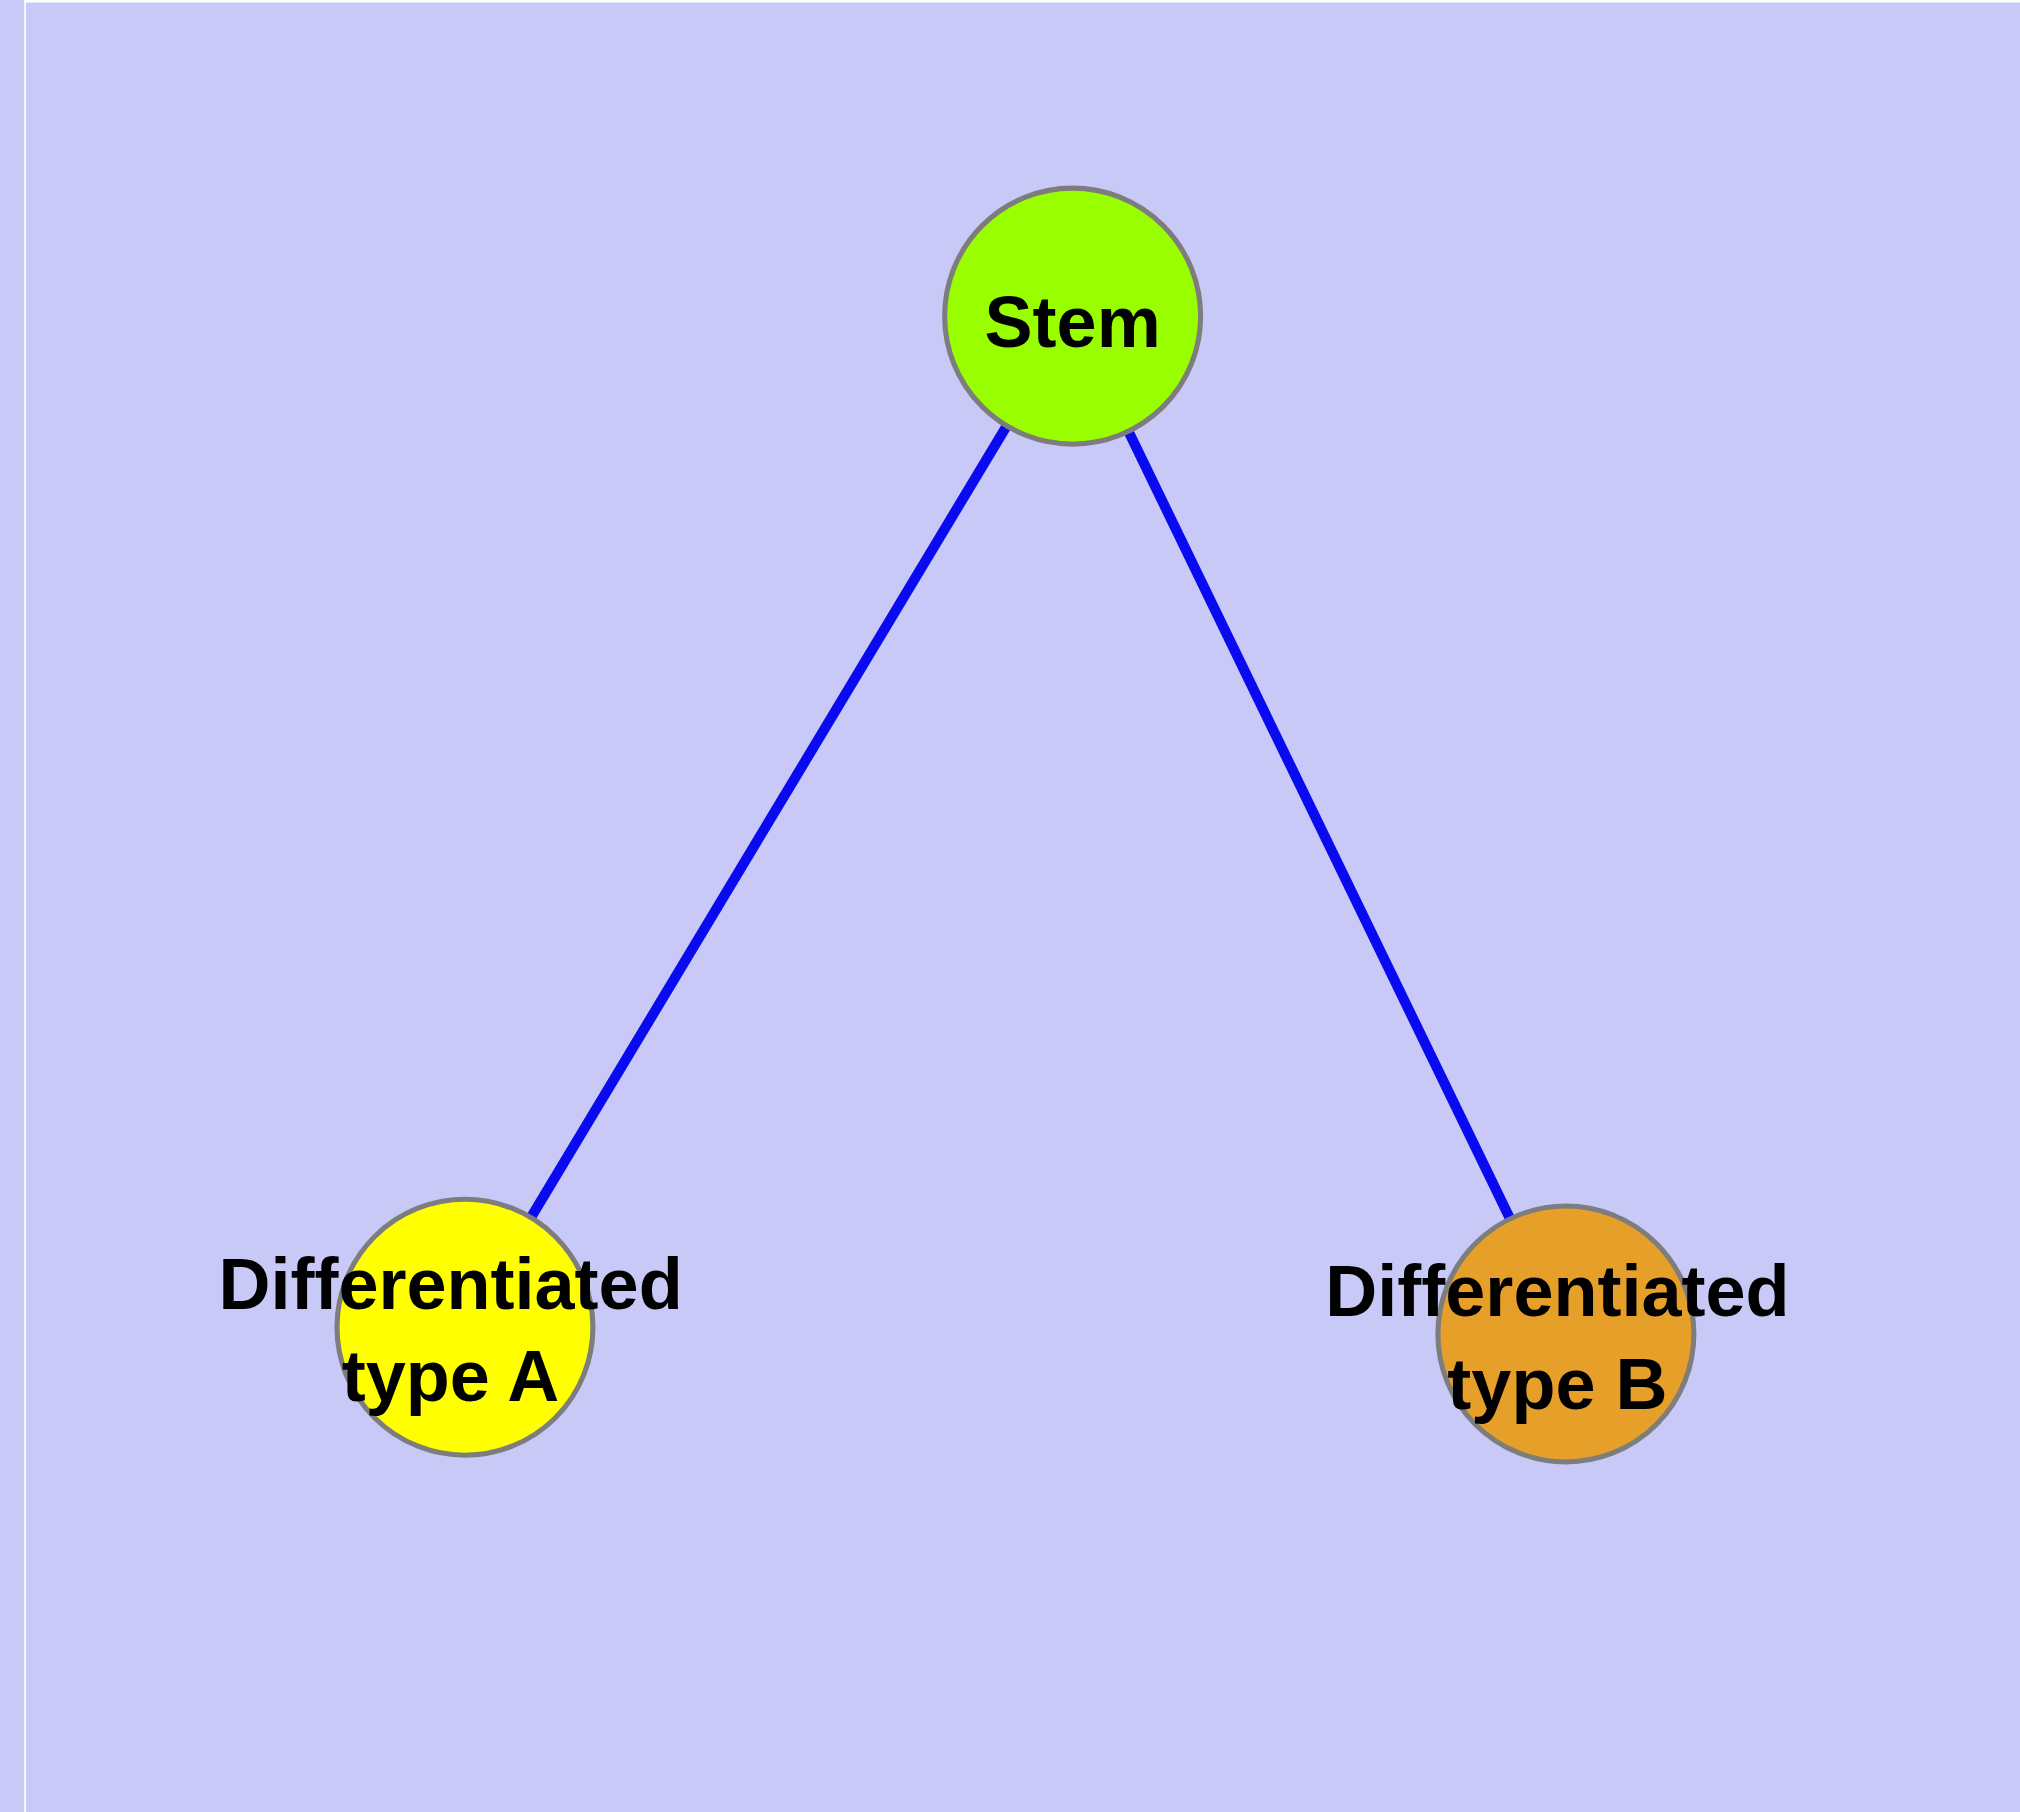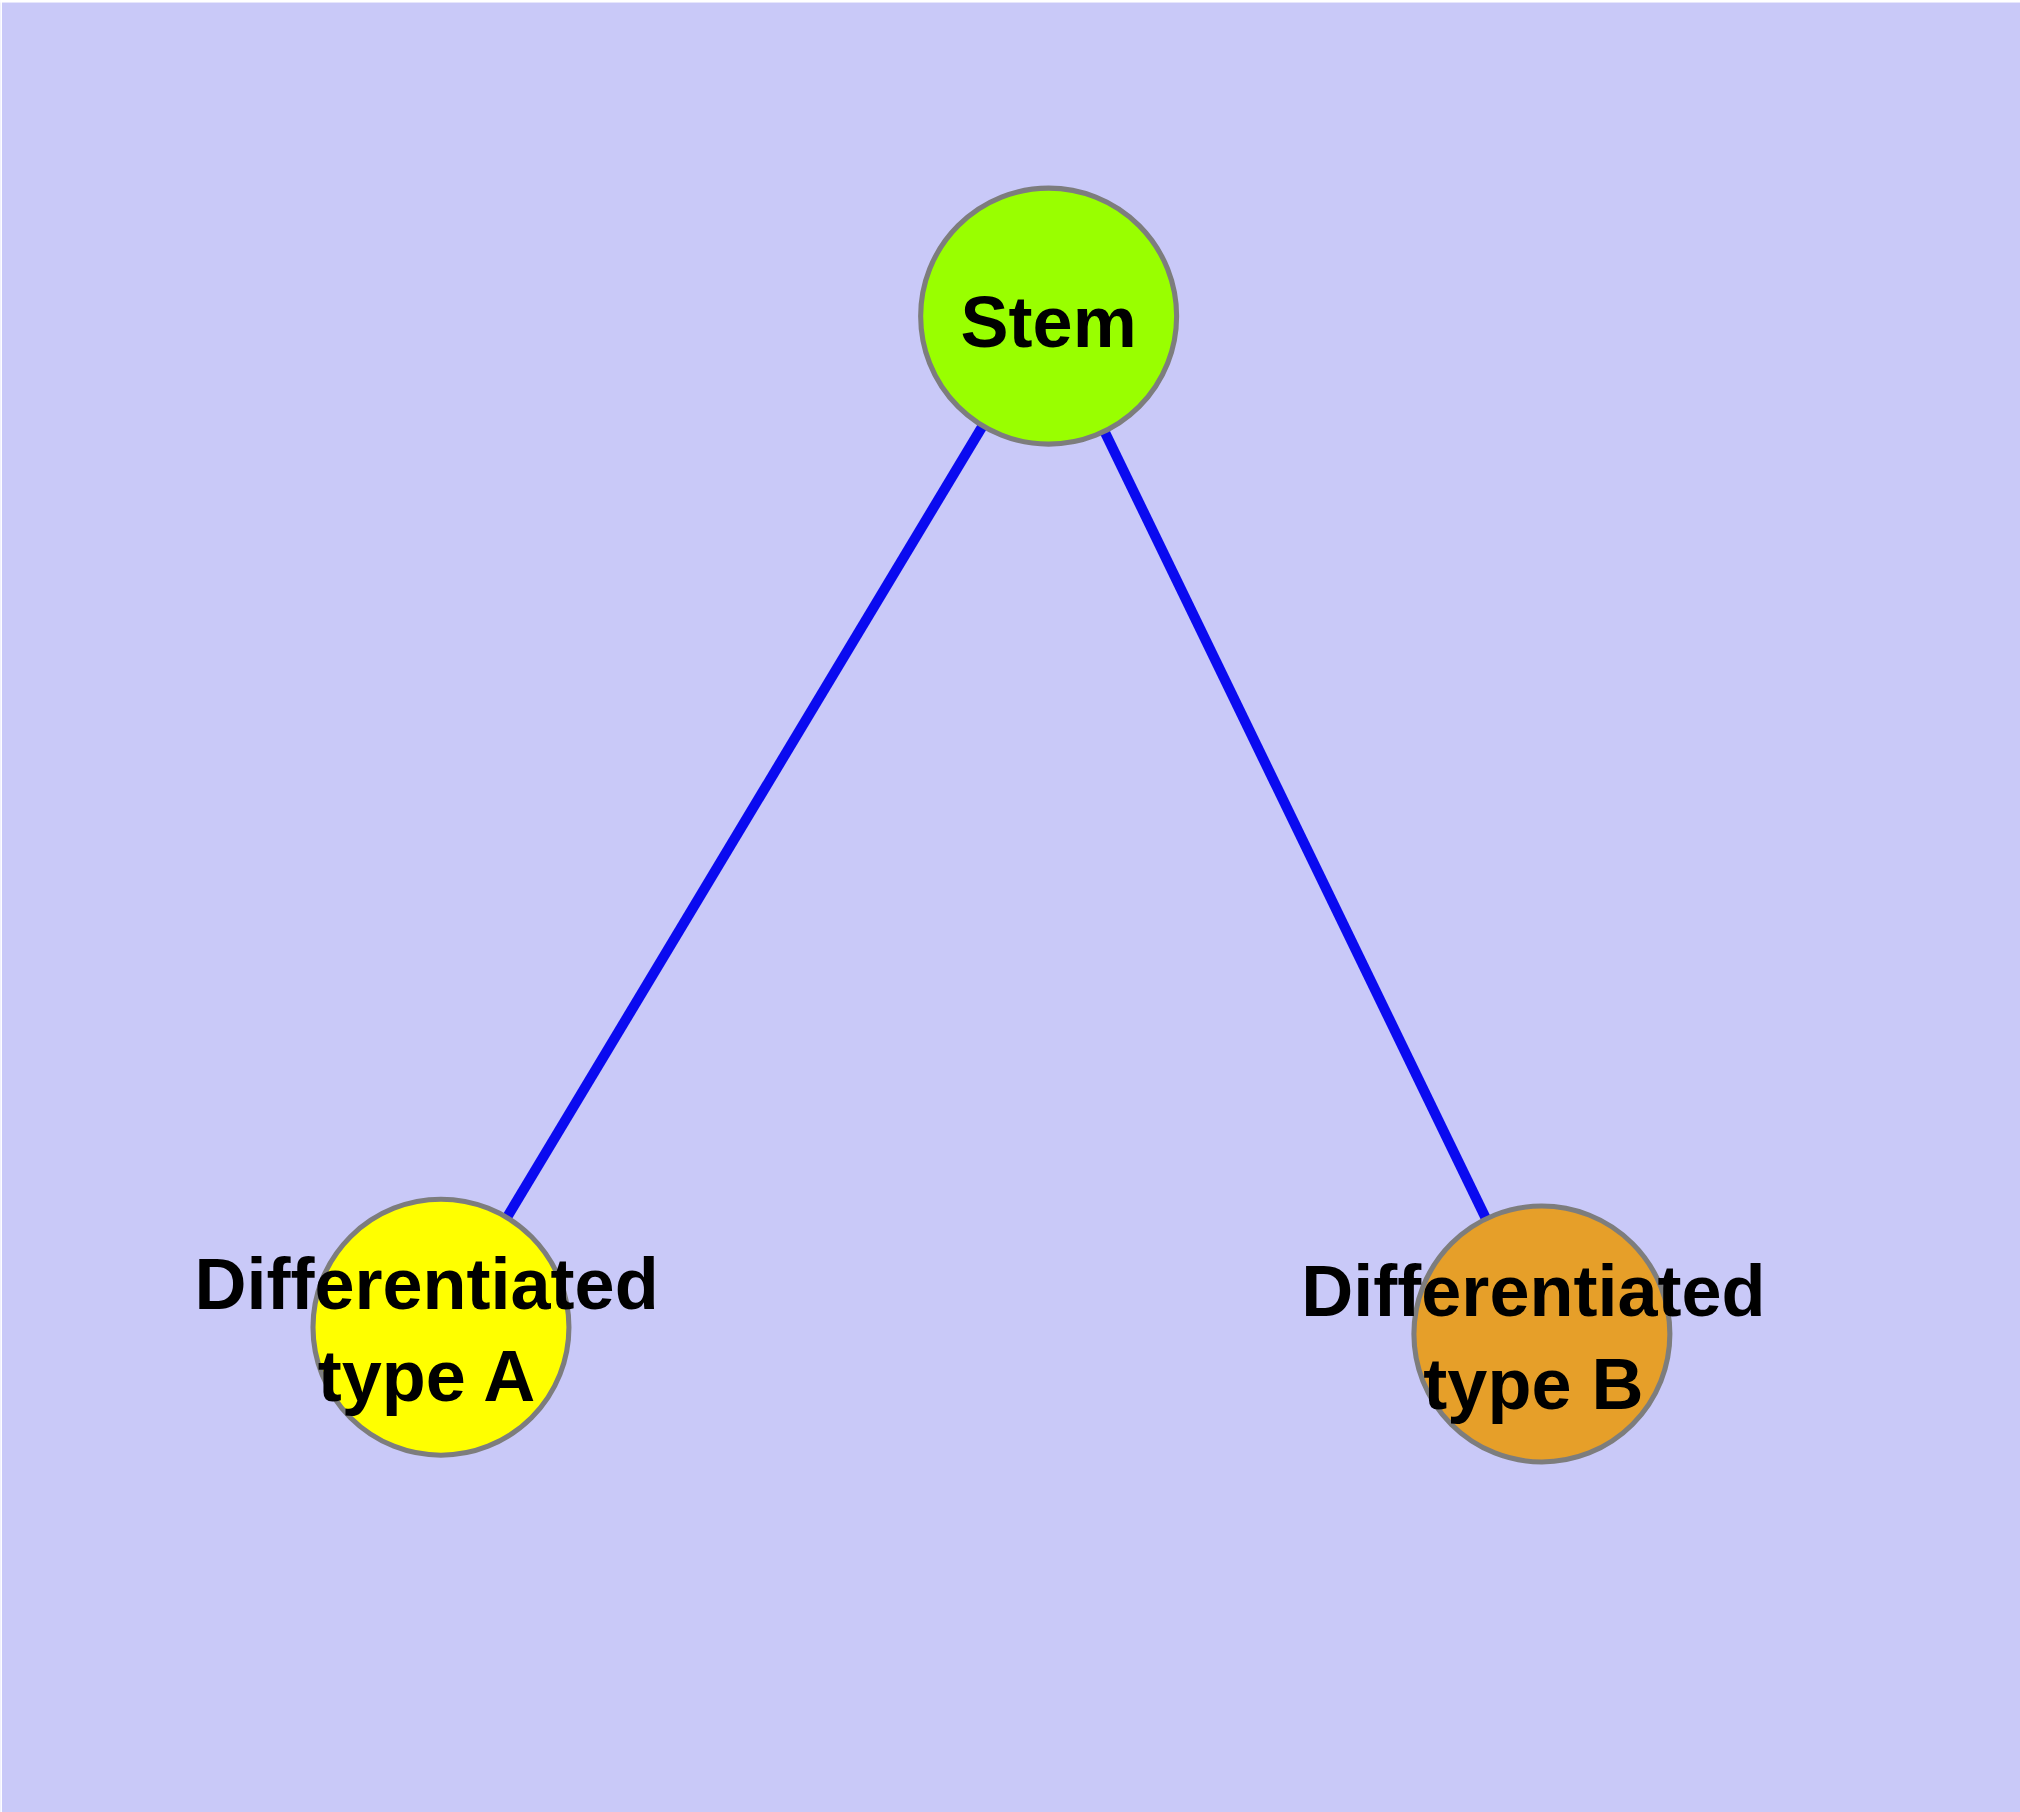--- a/index.html
+++ b/index.html
@@ -4,20 +4,21 @@
 <style>
   html, body {
     margin: 0;
     padding: 0;
     background: #C9C9F8;
   }
   .canvas-wrap {
     width: 1692px;
     height: 1812px;
     position: relative;
+    margin-left: 24px;
   }
   svg { display: block; }
   .edge {
     stroke-width: 12px;
     fill: none;
   }
   .node {
     stroke: #7D7D7D;
     stroke-width: 6px;
   }

